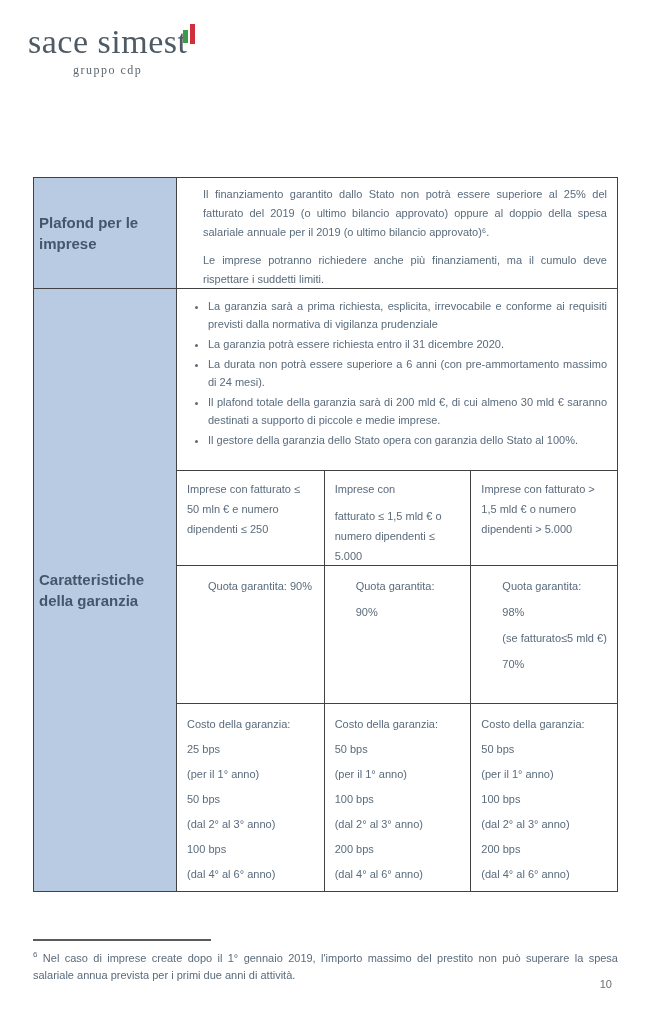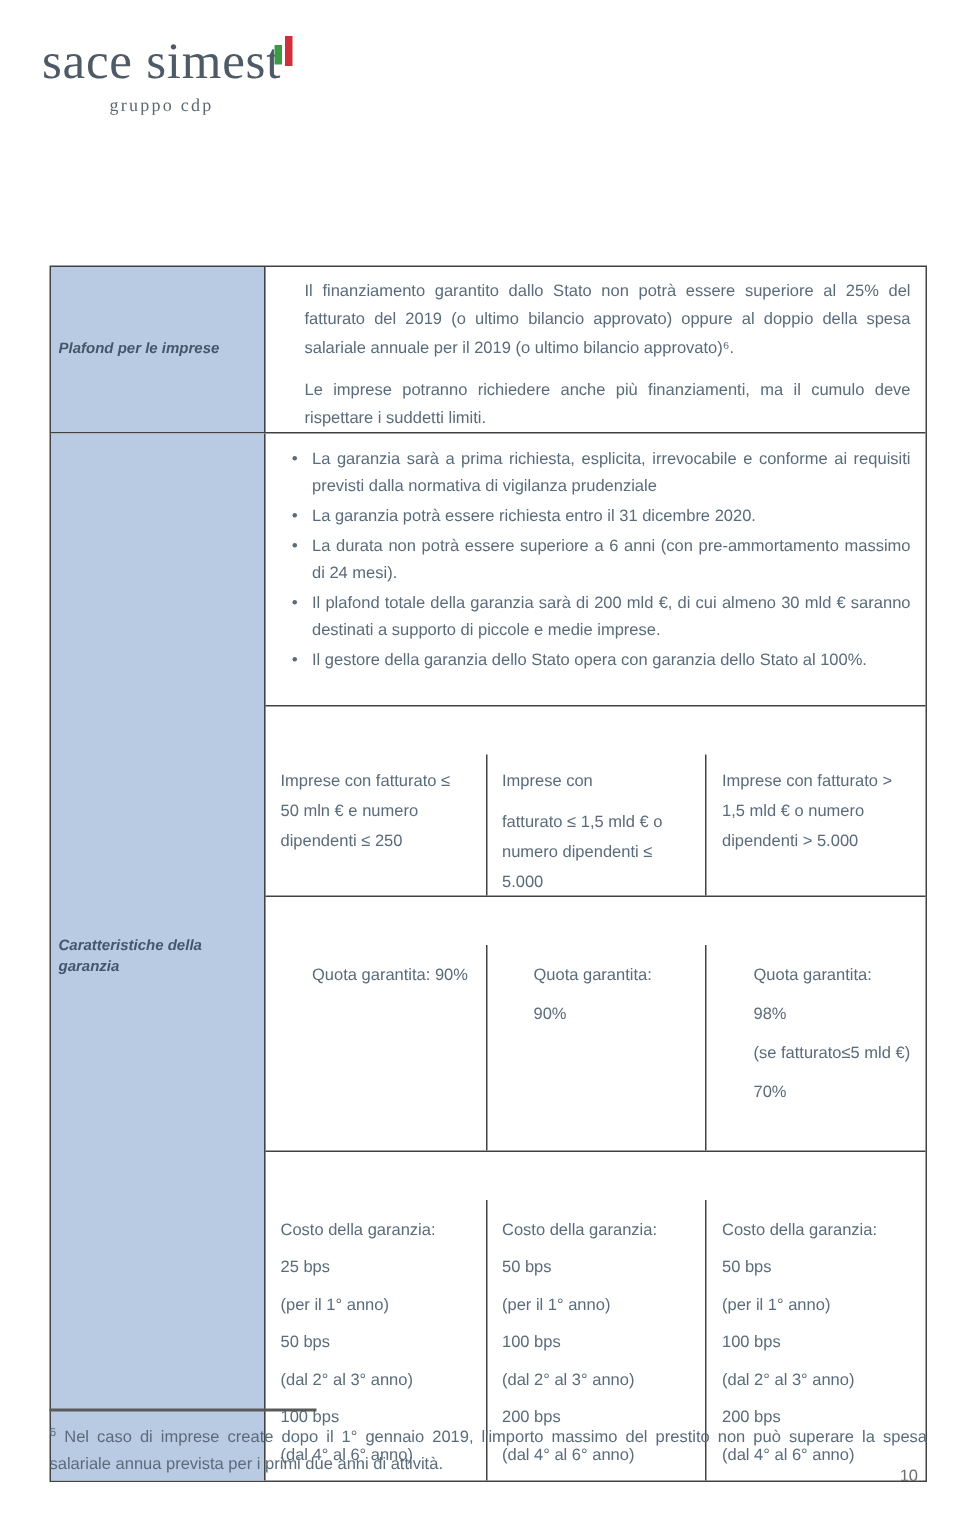--- a/index.html
+++ b/index.html
@@ -31,30 +31,29 @@
   
   .tbl {
     position:absolute; left:33px; top:177px; width:585px;
     border:1px solid #424242;
     font-size:11px;
   }
   .trow { display:grid; grid-template-columns:143px 1fr; }
   .trow1 { height:111px; border-bottom:1px solid #424242; }
   .label-cell {
     background:#b8cbe2; color:#44566b;
-    font-weight:bold; font-size:10px; line-height:1.4;
+    font-weight:bold; font-size:15px; line-height:1.4;
     display:flex; align-items:center;
     padding:4px 0 4px 5px;
     border-right:1px solid #424242;
-    font-style:italic;
   }
   .cell-plafond { padding:7px 10px 0 26px; text-align:justify; line-height:19px; overflow:hidden; }
   .cell-plafond p { margin:0 0 9px 0; }
 
-  .row2-content { display:flex; flex-direction:column;gap:32px; }
+  .row2-content { display:flex; flex-direction:column; }
   .bullets {
     height:182px; border-bottom:1px solid #424242;
     padding:8px 10px 2px 8px; overflow:hidden;
   }
   .bullets ul { margin:0; padding-left:23px; }
   .bullets li { line-height:18px; margin-bottom:2px; text-align:justify; color:#5a6b7c; }
 
   .grid3 { display:grid; grid-template-columns:1fr 1fr 1fr; }
   .grid3 > .cell { padding:8px 10px; overflow:hidden; }
   .grid3 > .cell + .cell { border-left:1px solid #424242; }

